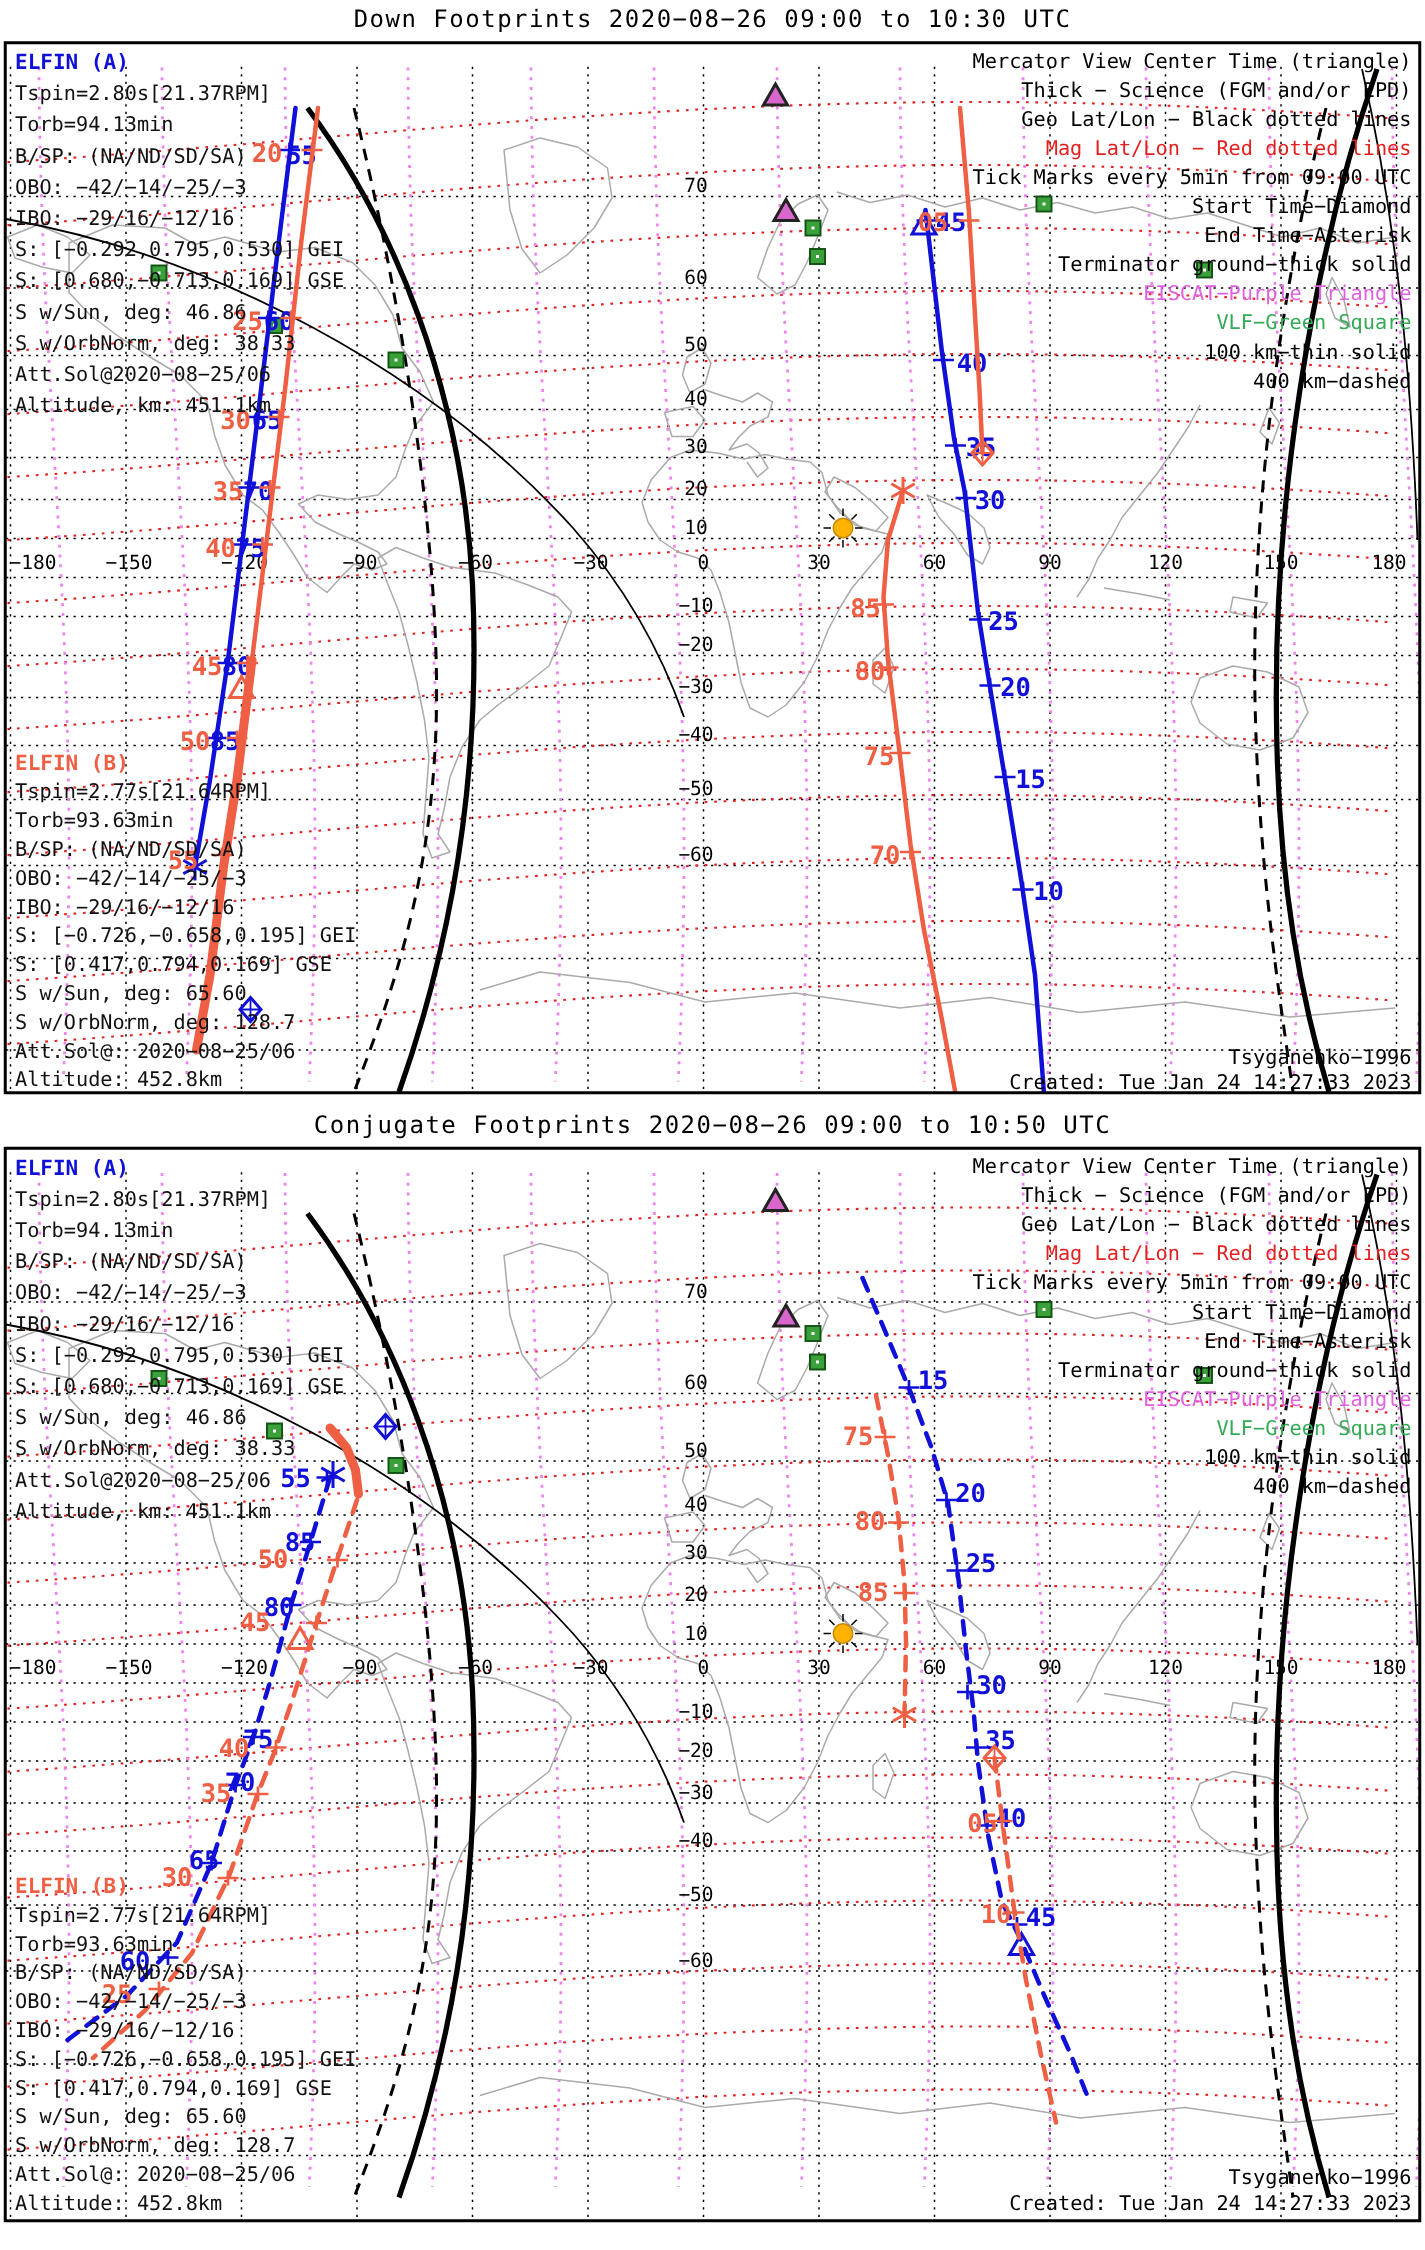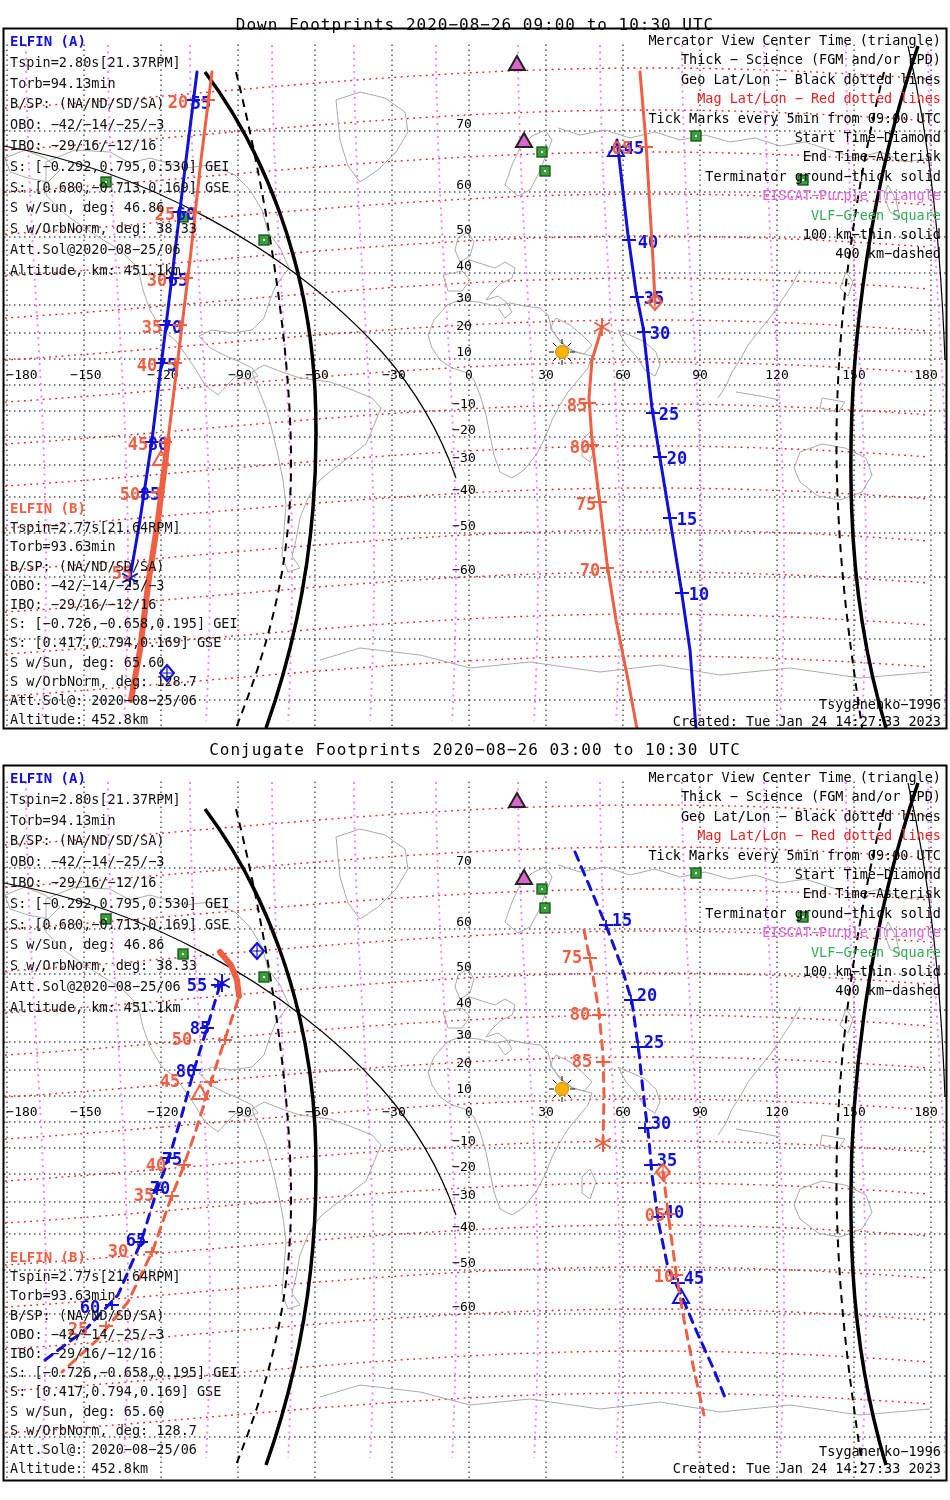--- a/index.html
+++ b/index.html
@@ -1,21 +1,21 @@
 <!DOCTYPE html>
 <html><head>
 <meta charset="utf-8">
 <style>
   html,body{margin:0;padding:0;background:#fff;}
   #stage{position:relative;width:950px;height:1500px;background:#fff;overflow:hidden;
          font-family:"DejaVu Sans Mono", monospace;}
   #plot{position:absolute;left:0;top:0;}
   .panel-title{position:absolute;left:0;width:950px;text-align:center;
 ="    "font:bold 17px "DejaVu Sans Mono", monospace;color:#000;letter-spacing:1px;}
-  #title-0{top:3px;margin-top:12px;}
+  #title-0{top:3px;}
   #title-1{top:740px;}
   svg text{font-family:"DejaVu Sans Mono", monospace;}
 </style>
 </head>
 <body>
 
 <div id="stage">
   <svg id="plot" width="950" height="1500">
       <g>
         <clipPath id="clip0">
@@ -550,14 +550,14 @@
           <text x="941" y="956.6" fill="#33aa55" font-size="13.5" text-anchor="end" font-weight="normal">VLF−Green Square</text>
           <text x="941" y="976" fill="#000" font-size="13.5" text-anchor="end" font-weight="normal">100 km−thin solid</text>
           <text x="941" y="995.4" fill="#000" font-size="13.5" text-anchor="end" font-weight="normal">400 km−dashed</text>
         </g>
         <text x="941" y="1456" fill="#000" font-size="13.5" text-anchor="end" font-weight="normal">Tsyganenko−1996</text>
         <text x="941" y="1473" fill="#000" font-size="13.5" text-anchor="end" font-weight="normal">Created: Tue Jan 24 14:27:33 2023</text>
         <rect x="3.5" y="765.5" width="943" height="715" fill="none" stroke="#000" stroke-width="2"></rect>
       </g>
     </svg>
   <div id="title-0" class="panel-title">Down Footprints 2020−08−26 09:00 to 10:30 UTC</div>
-  <div id="title-1" class="panel-title">Conjugate Footprints 2020−08−26 03:00 to 10:30 UTC</div>
+  <div id="title-1" class="panel-title">Conjugate Footprints 2020−08−26 09:00 to 10:50 UTC</div>
 </div>
 
 </body></html>

